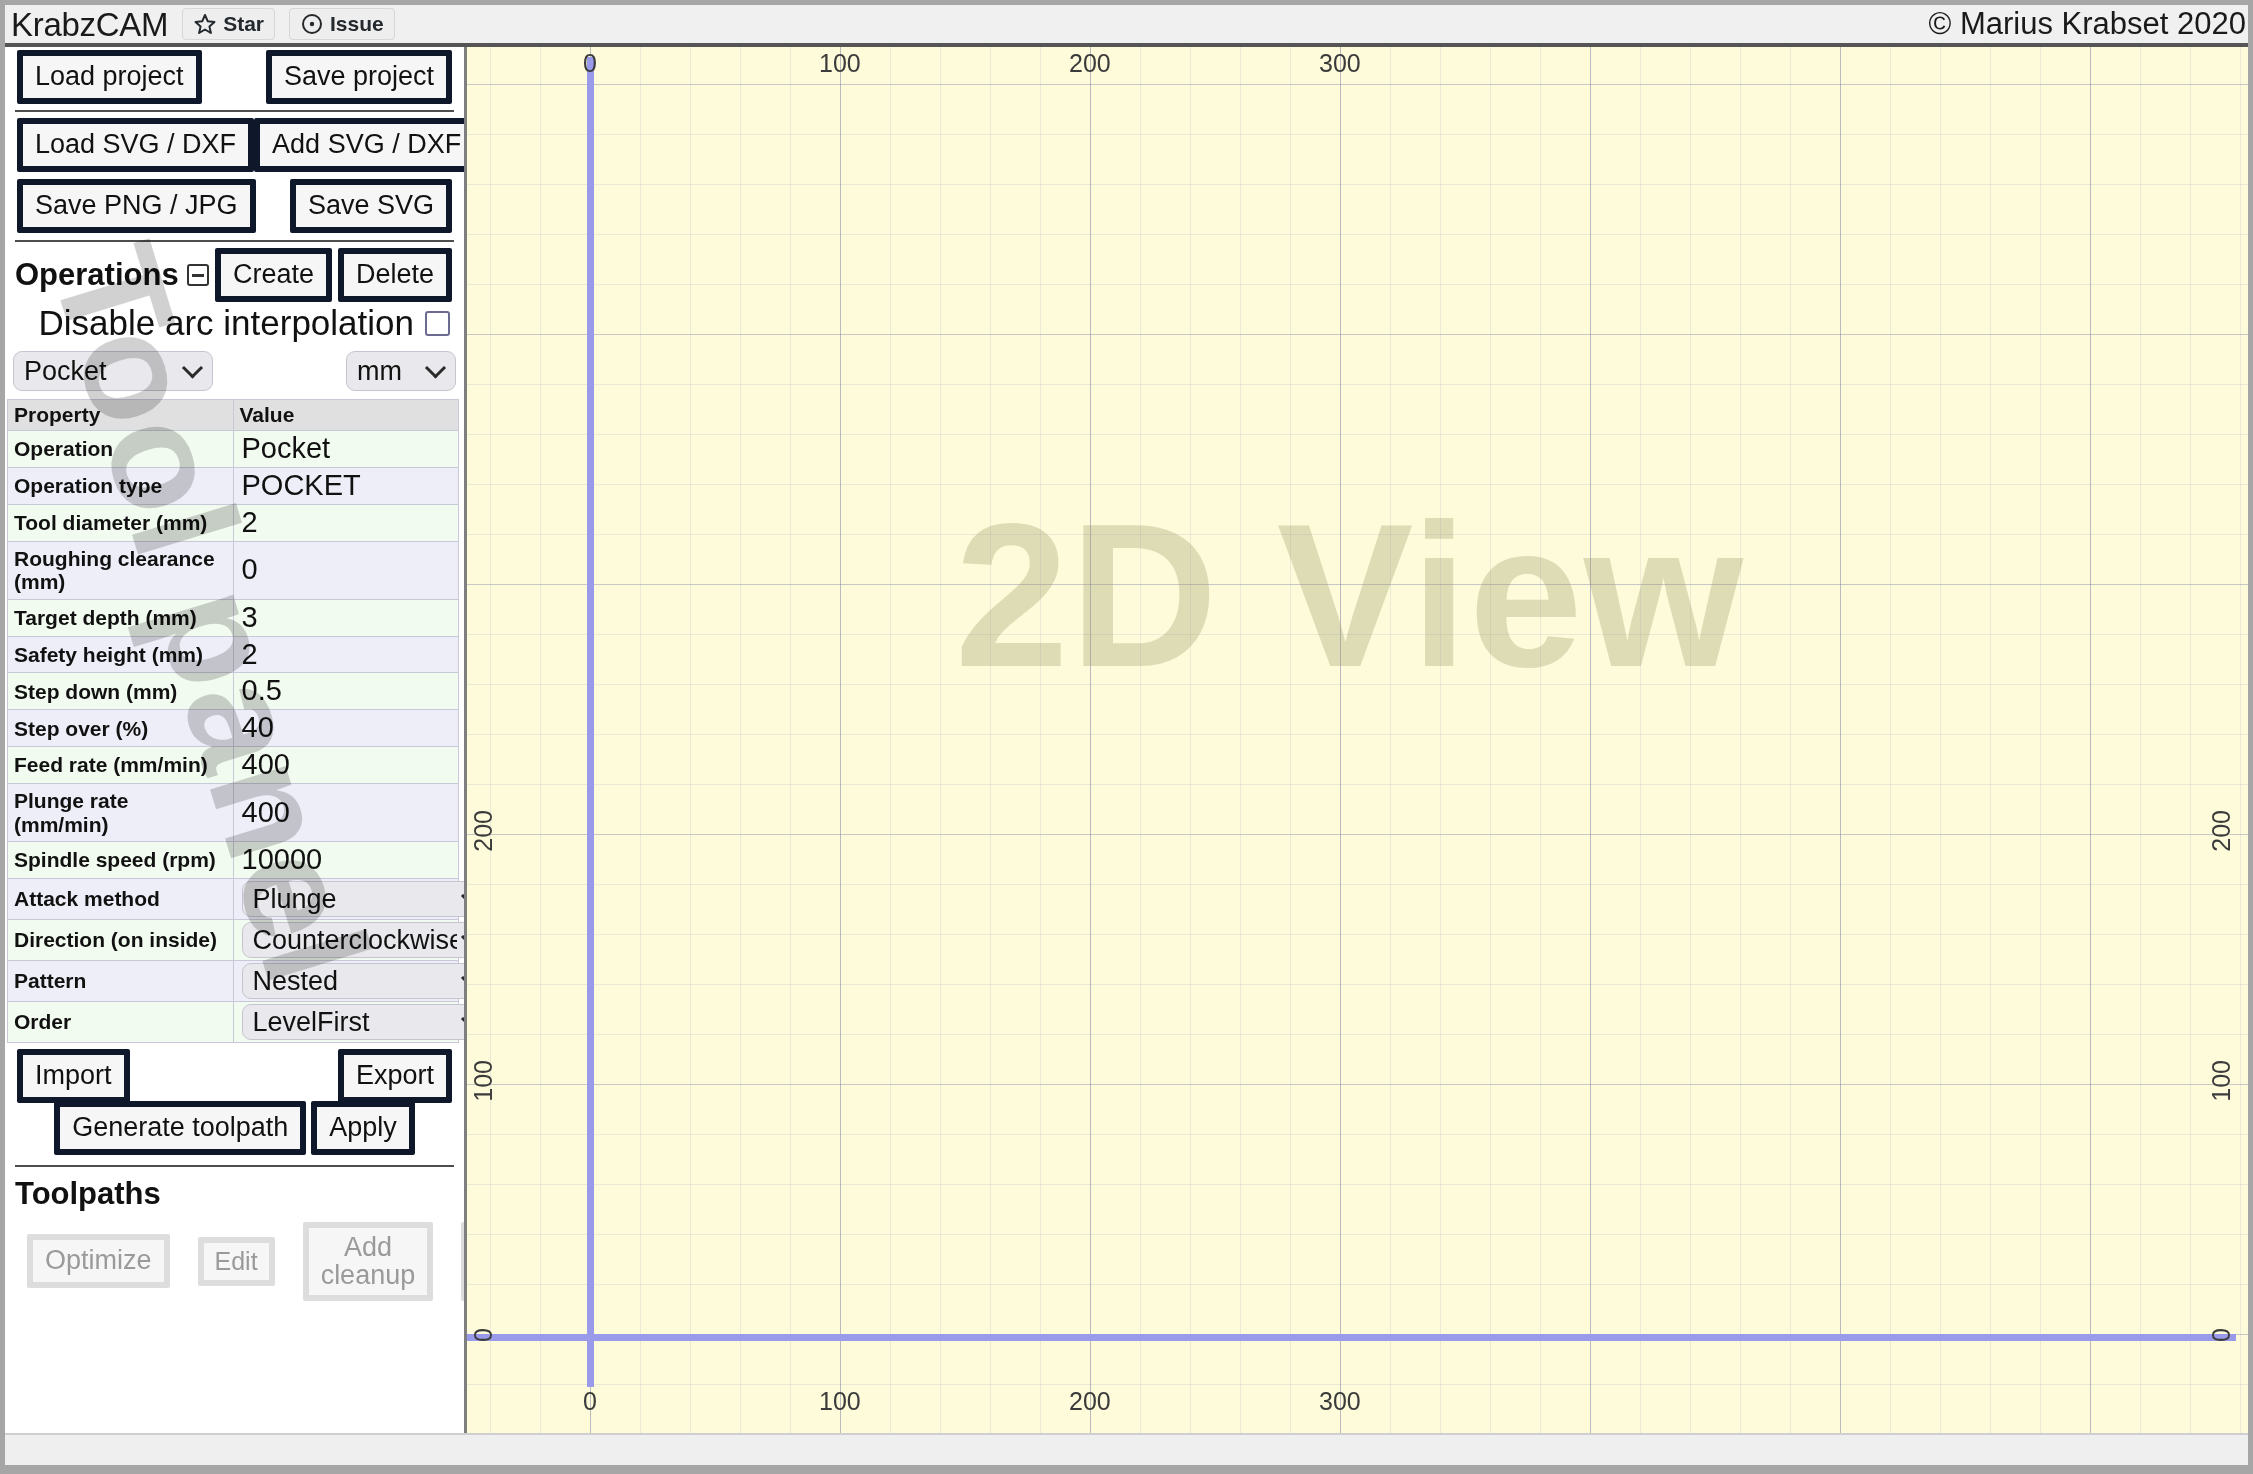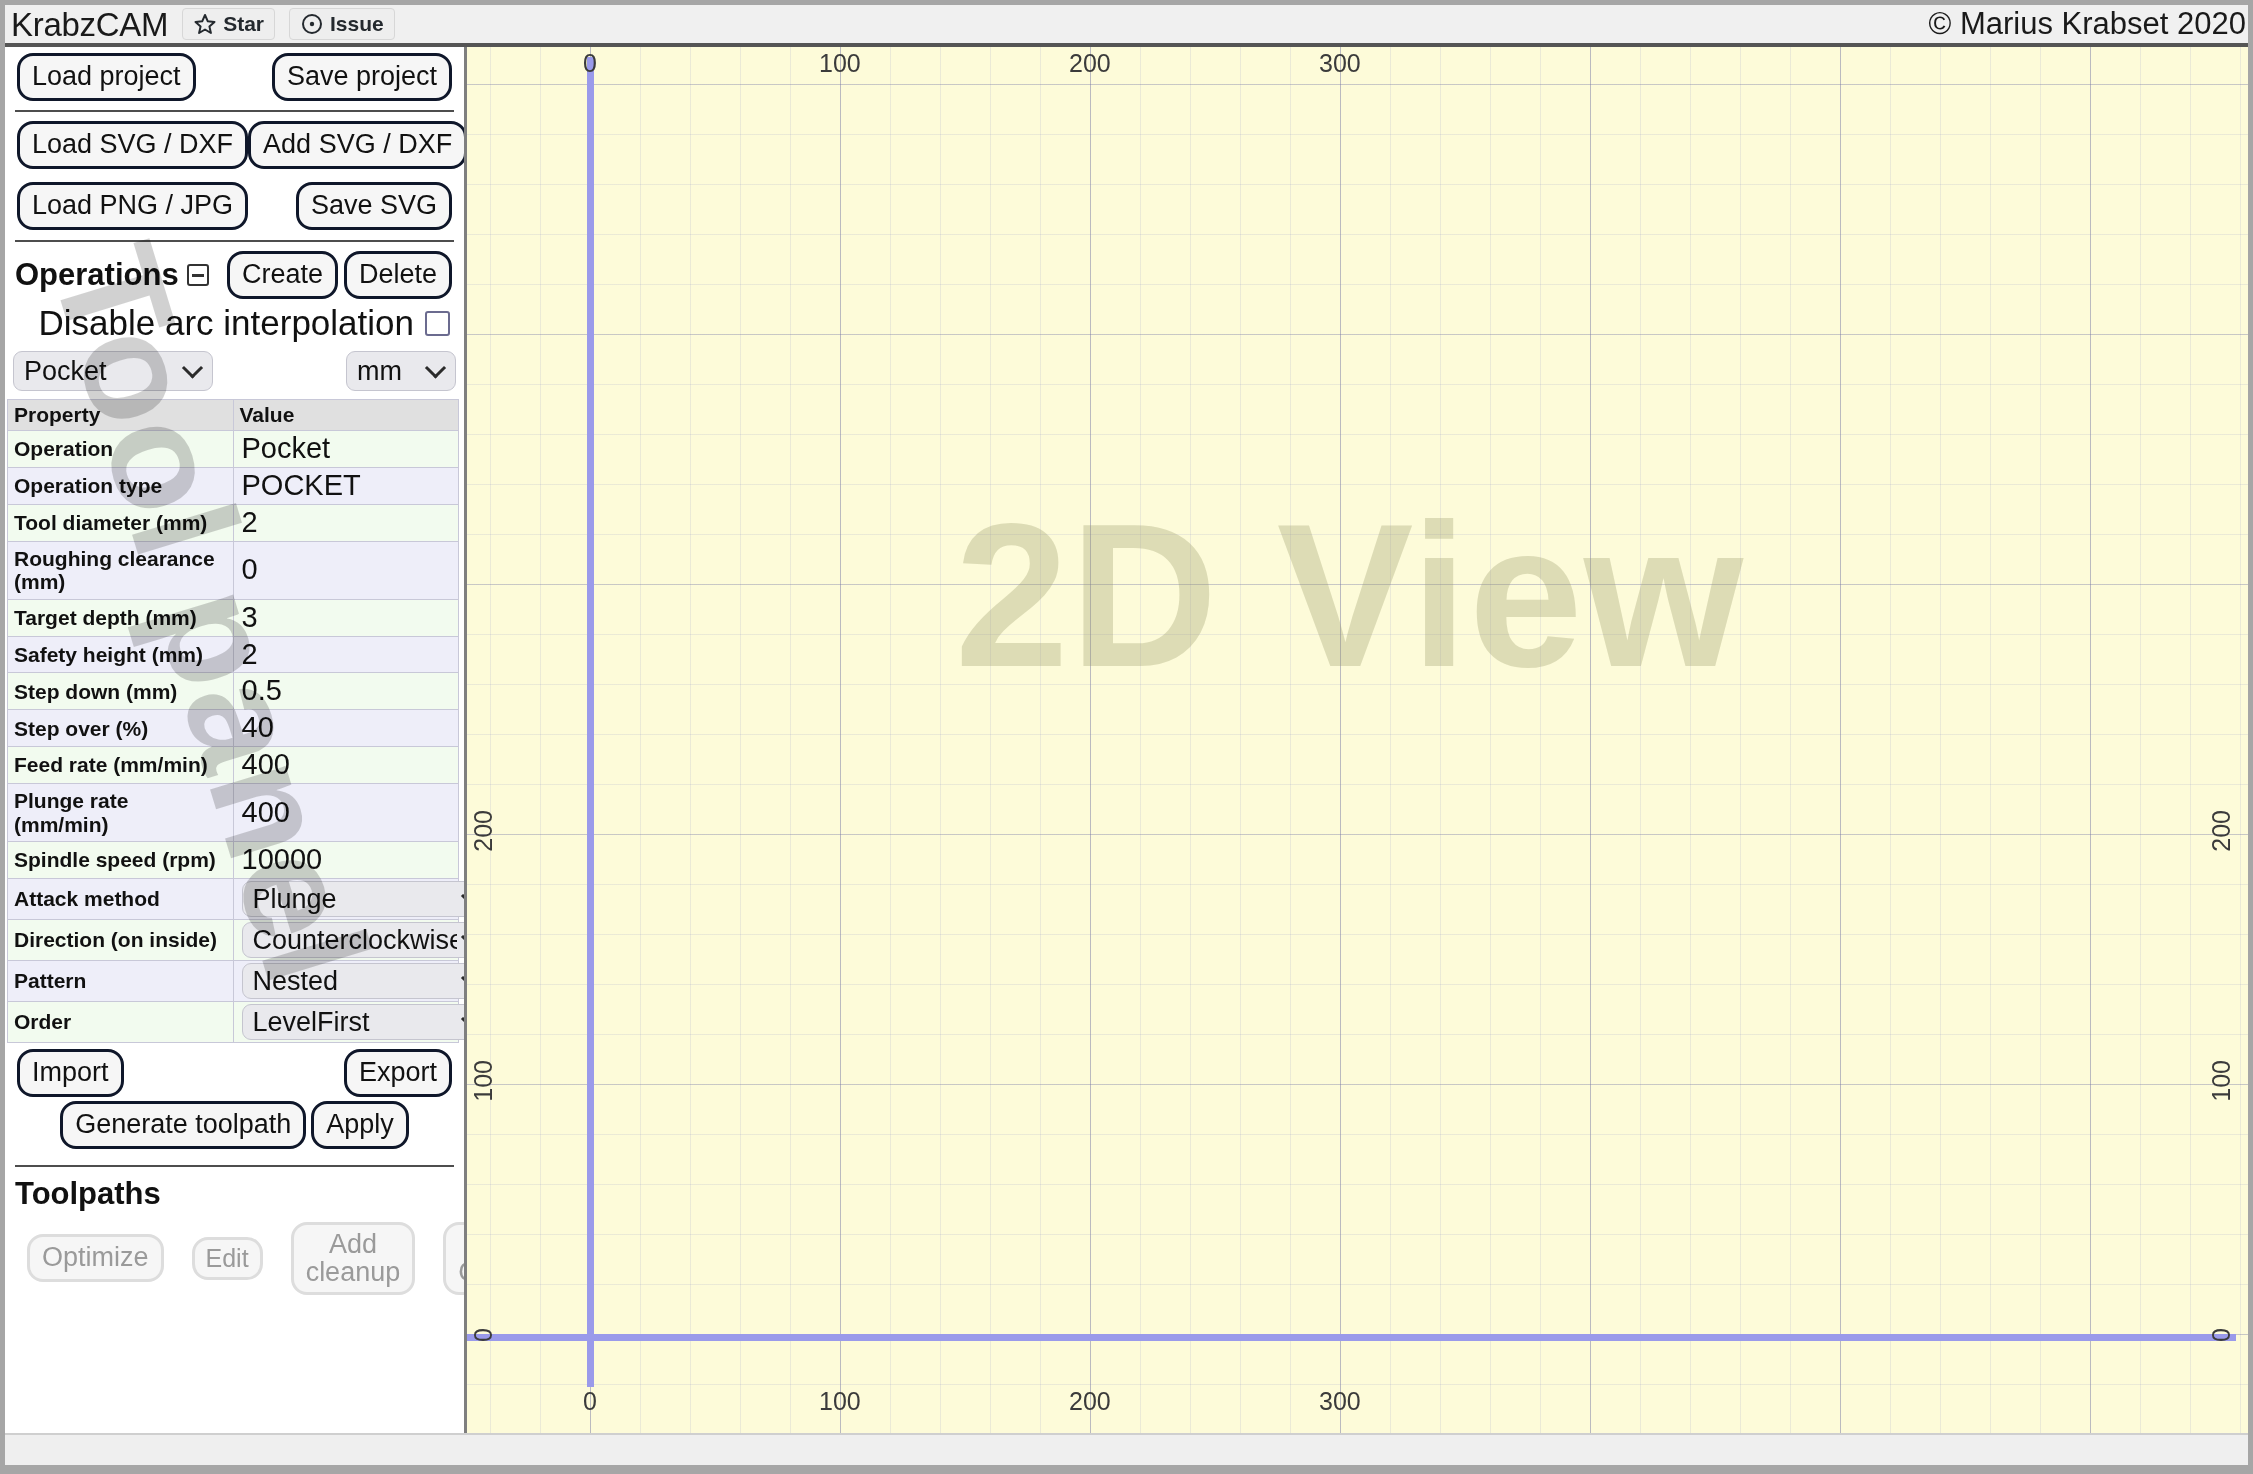--- a/index.html
+++ b/index.html
@@ -84,22 +84,22 @@
 
   .btn-row {
     display: flex; align-items: center;
     padding: 0 12px;
     height: 60px;
   }
   .spacer { flex: 1 1 auto; }
 
   .pill {
     background: #f6f6f6;
-    border: 3px solid #0f172a;
-    border-radius: 16px;
+    border: 6px solid #0f172a;
+    border-radius: 2px;
     padding: 5px 12px;
     font-size: 27px; color: #111111;
     line-height: 1.18;
     cursor: pointer;
     white-space: nowrap;
   }
   .pill.small { font-size: 25px; padding: 4px 11px; }
   .pill.disabled { color: #9a9a9a; border-color: #dddddd; }
   .pill.twoline { text-align: center; line-height: 1.05; }
 
@@ -316,21 +316,21 @@
         <div class="hr-sep"></div>
 
         <div class="btn-row">
           <span class="pill">Load SVG / DXF</span>
           <span style="width:8px"></span>
           <span class="pill">Add SVG / DXF</span>
           <a id="help-link" href="#">HELP</a>
         </div>
 
         <div class="btn-row" style="height:62px">
-          <span class="pill">Load PNG / JPG</span>
+          <span class="pill">Save PNG / JPG</span>
           <span class="spacer"></span>
           <span class="pill">Save SVG</span>
         </div>
 
         <div class="hr-sep"></div>
 
         <div id="ops-head">
           <span id="ops-title">Operations</span>
           <span id="ops-collapse"></span>
           <span class="spacer"></span>

